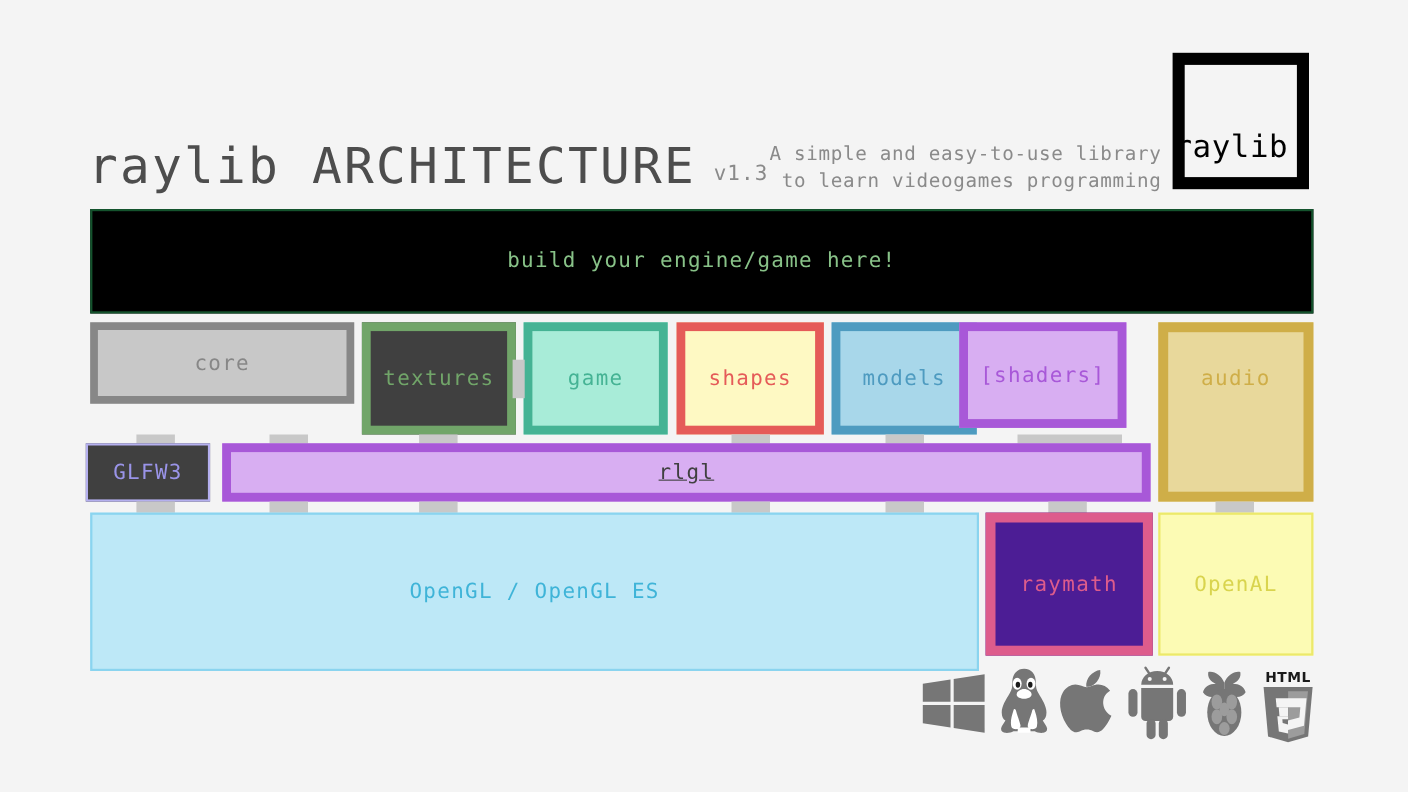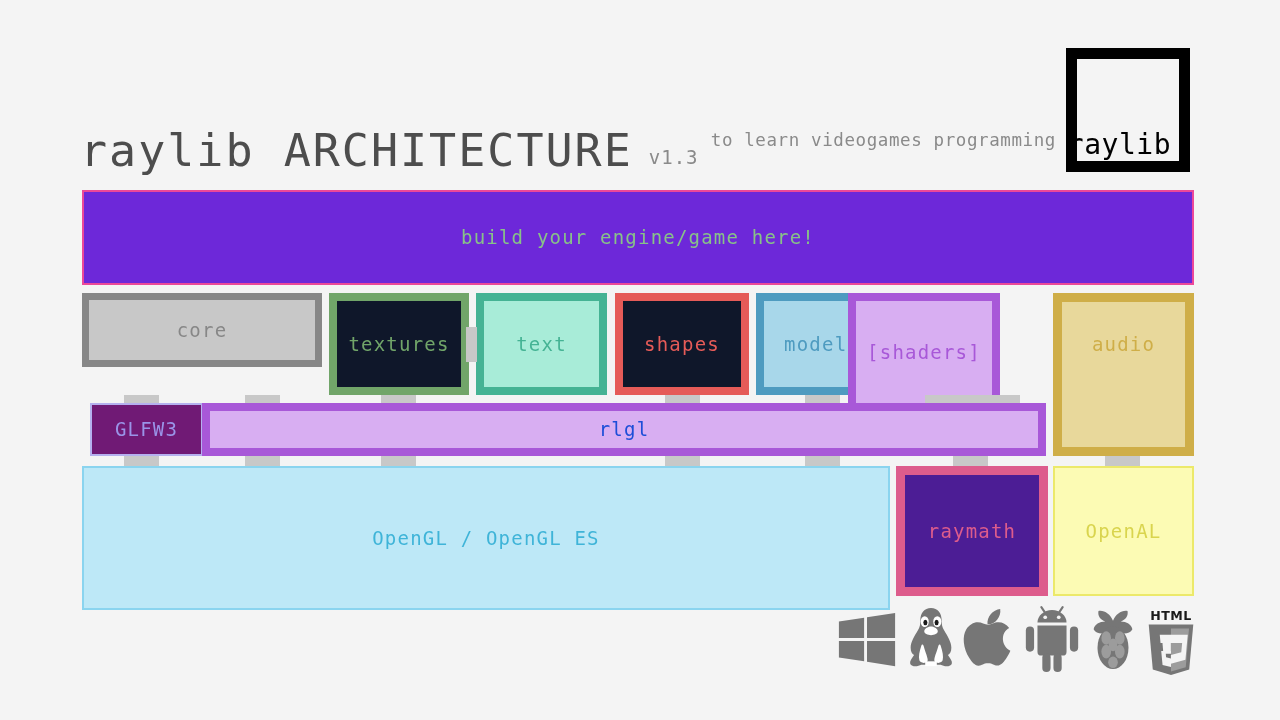--- a/index.html
+++ b/index.html
@@ -58,21 +58,21 @@
     top: 48px;
     width: 124px;
     height: 124px;
     box-sizing: border-box;
     border: 11px solid #000000;
     background: #f4f4f4;
   }
   #logo-text {
     position: absolute;
     right: 8px;
-    bottom: 2px;
+    bottom: 13px;
     font-size: 28px;
     letter-spacing: 0.5px;
     color: #000000;
     line-height: 1;
     padding-left: 20px;
   }
 
   
   .block {
     position: absolute;
@@ -120,74 +120,75 @@
   .platform-icon svg { display: block; }
 </style>
 </head>
 <body style="background: rgb(244, 244, 244);">
 
 <div id="header-title">
   <span>raylib ARCHITECTURE</span><span id="header-version">v1.3</span>
 </div>
 
 <div id="tagline">
+  <div>A simple and easy-to-use library</div>
   <div>to learn videogames programming</div>
 </div>
 
 <div id="logo-box">
   <div id="logo-text">raylib</div>
 </div>
 
-<div class="block" style="left:82px; top:190px; width:1112px; height:95px; background:#6d28d9; border:2px solid #ec4899;">
+<div class="block" style="left:82px; top:190px; width:1112px; height:95px; background:#000000; border:2px solid #14532d;">
   <span class="block-label" style="color:#88c288;">build your engine/game here!</span>
 </div>
 
 <div class="block" style="left:82px; top:293px; width:240px; height:74px; background:#c8c8c8; border:7px solid #878787;">
   <span class="block-label" style="color:#878787;">core</span>
 </div>
 
-<div class="block" style="left:329px; top:293px; width:140px; height:102px; background:#0f172a; border:8px solid #71a569;">
+<div class="block" style="left:329px; top:293px; width:140px; height:102px; background:#404040; border:8px solid #71a569;">
   <span class="block-label" style="color:#71a569;">textures</span>
 </div>
 
 <div class="block" style="left:476px; top:293px; width:131px; height:102px; background:#a8ecd8; border:8px solid #45b394;">
-  <span class="block-label" style="color:#45b394;">text</span>
-</div>
-
-<div class="block" style="left:615px; top:293px; width:134px; height:102px; background:#0f172a; border:8px solid #e55b58;">
+  <span class="block-label" style="color:#45b394;">game</span>
+</div>
+
+<div class="block" style="left:615px; top:293px; width:134px; height:102px; background:#fef9c3; border:8px solid #e55b58;">
   <span class="block-label" style="color:#e55b58;">shapes</span>
 </div>
 
 <div class="block" style="left:756px; top:293px; width:132px; height:102px; background:#a8d7ea; border:8px solid #4e9bc0;">
   <span class="block-label" style="color:#4e9bc0;">models</span>
 </div>
 
-<div class="block" style="left:848px; top:293px; width:152px; height:118px; background:#d8aef2; border:8px solid #a858d8;text-align:center;">
+<div class="block" style="left:872px; top:293px; width:152px; height:96px; background:#d8aef2; border:8px solid #a858d8;text-align:center;">
   <span class="block-label" style="color:#a858d8;">[shaders]</span>
 </div>
 
 <div class="block" style="left:1053px; top:293px; width:141px; height:163px; background:#e8d89b; border:9px solid #cfae48; align-items:flex-start;">
   <span class="block-label" style="color:#cfae48; margin-top:33px;">audio</span>
 </div>
 
 <div class="tab" style="left:124px; top:395px; width:35px; height:12px;"></div>
 <div class="tab" style="left:245px; top:395px; width:35px; height:12px;"></div>
 <div class="tab" style="left:381px; top:395px; width:35px; height:12px;"></div>
 <div class="tab" style="left:665px; top:395px; width:35px; height:12px;"></div>
 <div class="tab" style="left:805px; top:395px; width:35px; height:12px;"></div>
 <div class="tab" style="left:925px; top:395px; width:95px; height:12px;"></div>
 
 <div class="tab" style="left:466px; top:327px; width:11px; height:35px;"></div>
 
-<div class="block" style="left:90px; top:403px; width:113px; height:53px; background:#701a75; border:2px solid #b5b0ef;">
+<div class="block" style="left:78px; top:403px; width:113px; height:53px; background:#404040; border:2px solid #b5b0ef;">
   <span class="block-label" style="color:#9a94e8;">GLFW3</span>
 </div>
 
 <div class="block" style="left:202px; top:403px; width:844px; height:53px; background:#d8aef2; border:8px solid #a858d8;">
-  <span class="block-label" style="color:#1d4ed8;">rlgl</span>
+  <span class="block-label" style="color:#404040;text-decoration:underline;">rlgl</span>
 </div>
 
 <div class="tab" style="left:124px; top:456px; width:35px; height:12px;"></div>
 <div class="tab" style="left:245px; top:456px; width:35px; height:12px;"></div>
 <div class="tab" style="left:381px; top:456px; width:35px; height:12px;"></div>
 <div class="tab" style="left:665px; top:456px; width:35px; height:12px;"></div>
 <div class="tab" style="left:805px; top:456px; width:35px; height:12px;"></div>
 <div class="tab" style="left:953px; top:456px; width:35px; height:12px;"></div>
 <div class="tab" style="left:1105px; top:456px; width:35px; height:12px;"></div>
 

